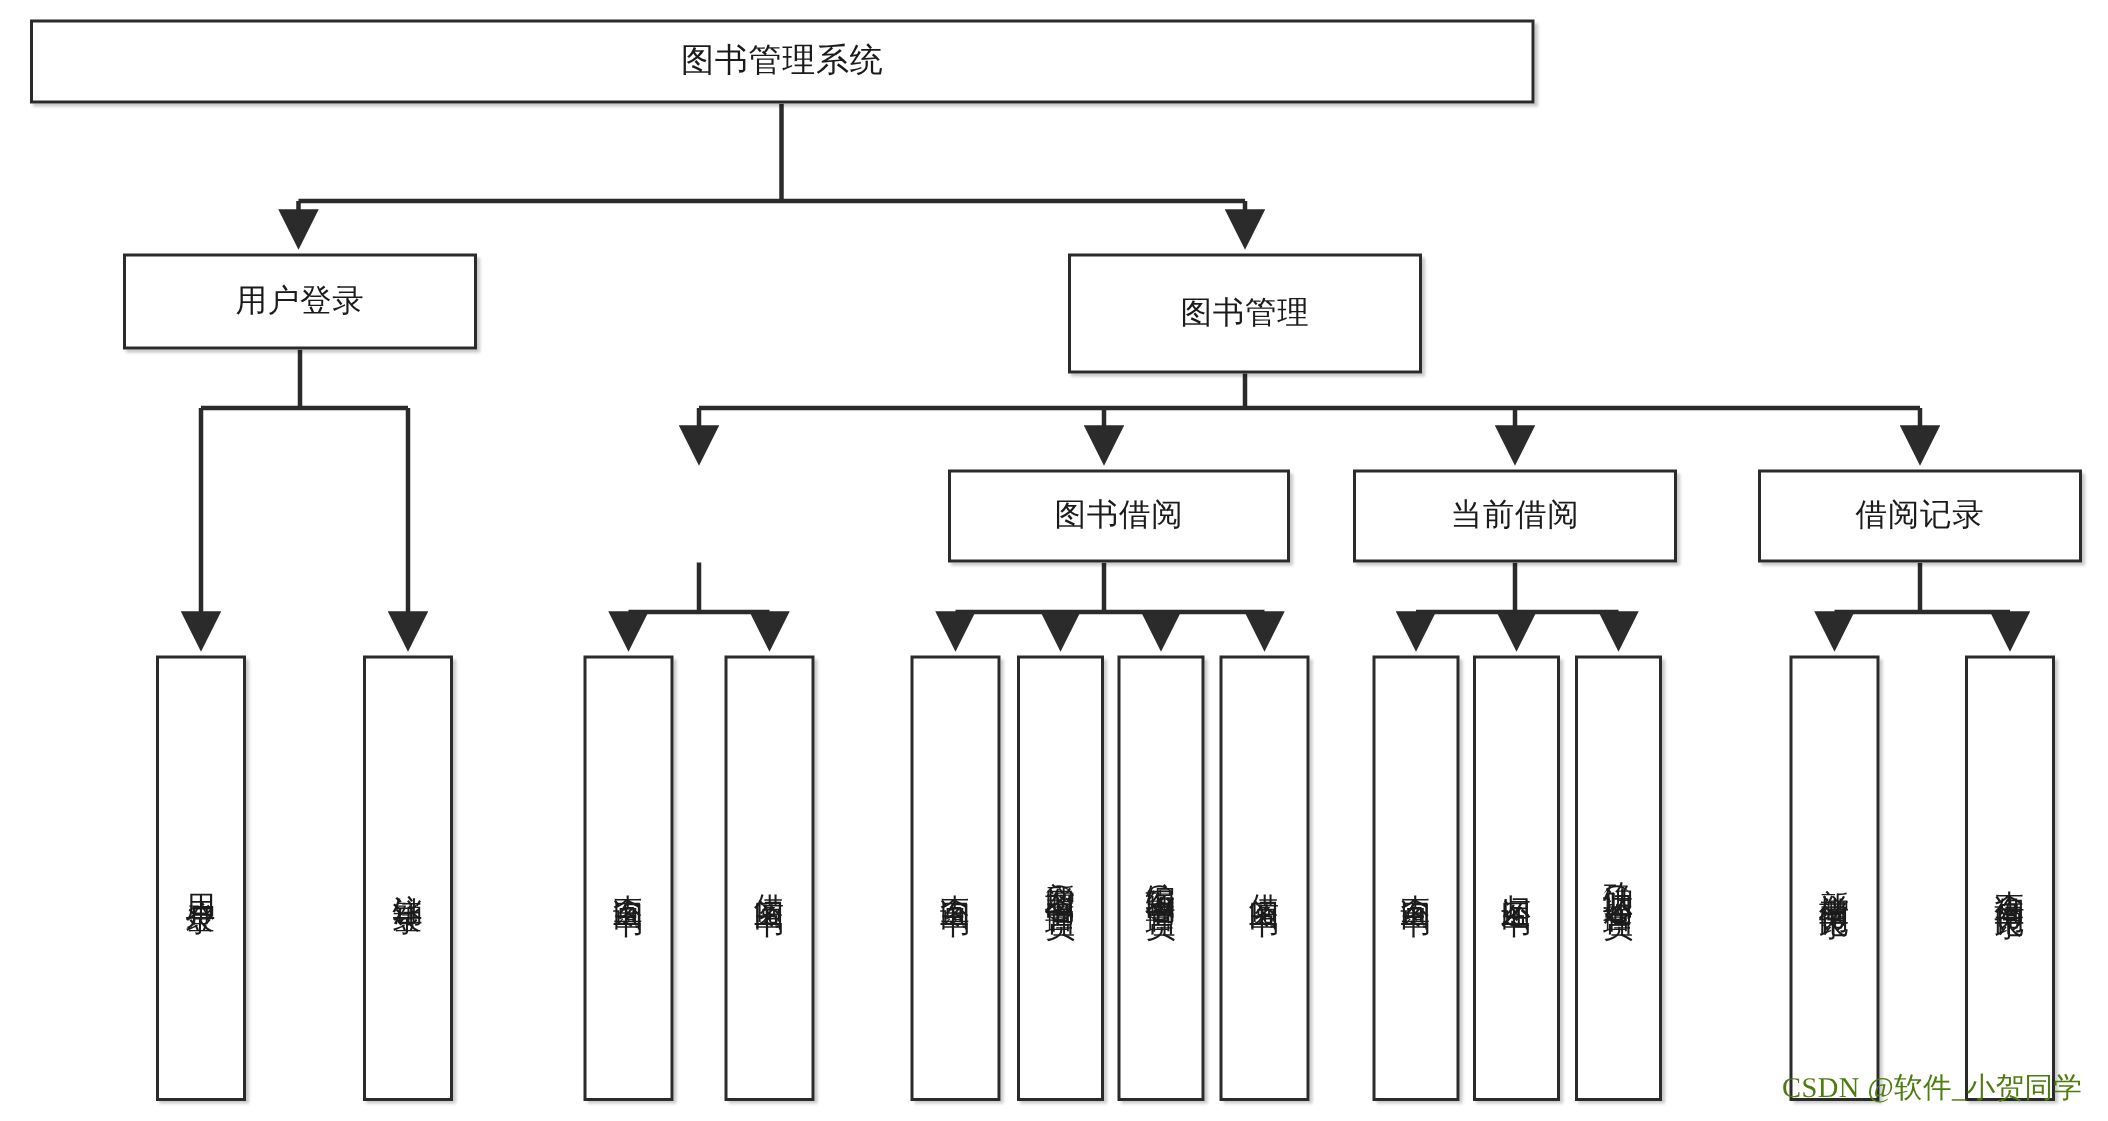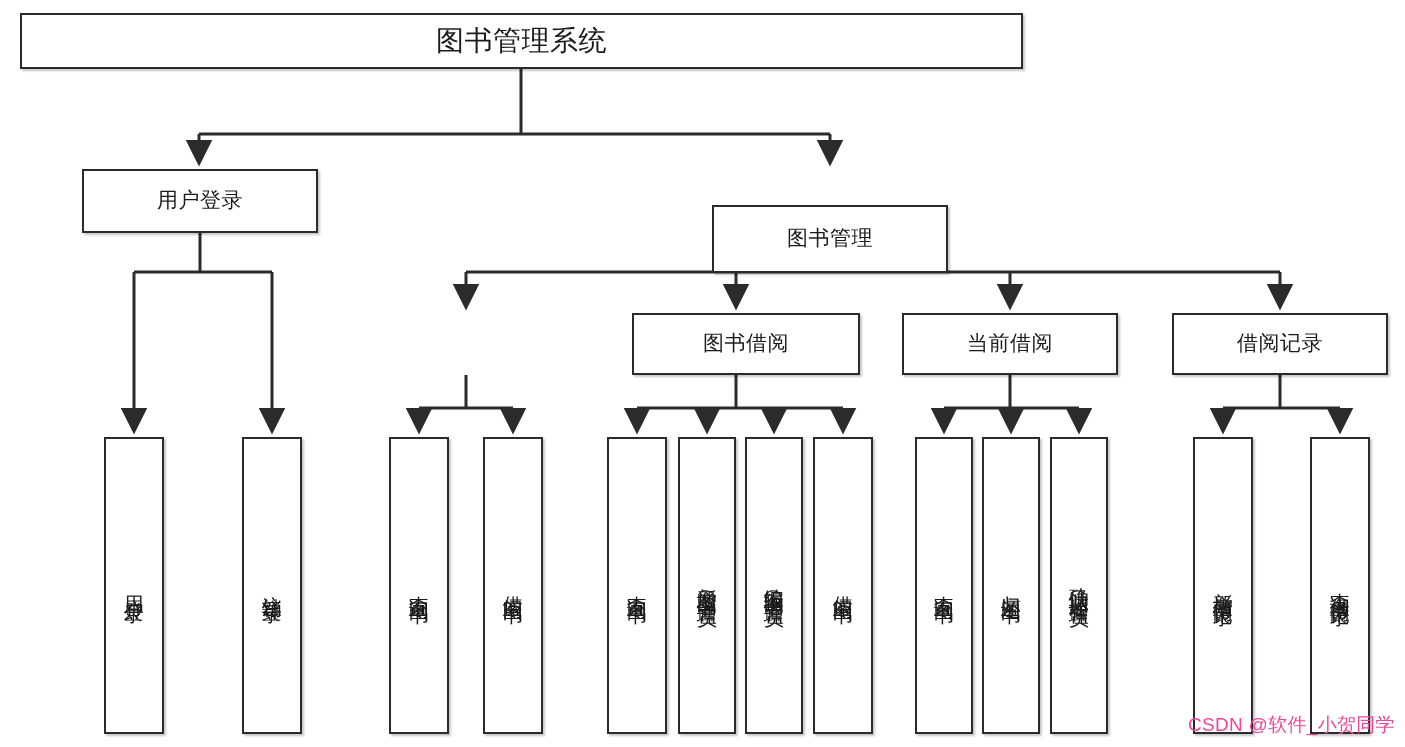--- a/index.html
+++ b/index.html
@@ -43,30 +43,30 @@
     white-space: nowrap;
     text-align: center;
   }
   .node.leaf .node-label {
     writing-mode: vertical-rl;
     text-orientation: upright;
     white-space: nowrap;
     letter-spacing: 3px;
     font-size: 20px;
   }
-  .node.root .node-label { font-size: 28px; }
+  .node.root .node-label { font-size: 22px; }
   .watermark {
     position: absolute;
     left: 1188px;
     top: 712px;
     font-size: 19px;
-    color: #ec4899;
+    color: #4d7c0f;
     white-space: nowrap;
     letter-spacing: 0.3px;
-    font-family: Liberation Sans, sans-serif;
+    font-family: Liberation Serif, serif;
   }
 </style>
 </head>
 <body>
 
 <div id="stage">
 
   <svg id="wires" viewBox="0 0 1405 747" xmlns="http://www.w3.org/2000/svg">
     <defs>
       <marker id="arrow" viewBox="0 0 12 12" refX="10" refY="6" markerWidth="9" markerHeight="9" orient="auto-start-reverse">
@@ -118,21 +118,21 @@
     </g>
   </svg>
 
   <div class="node root" style="left:20px; top:13px; width:1003px; height:56px;">
     <span class="node-label">图书管理系统</span>
   </div>
 
   <div class="node" style="left:82px; top:169px; width:236px; height:64px;">
     <span class="node-label">用户登录</span>
   </div>
-  <div class="node" style="left:712px; top:169px; width:236px; height:68px;margin-top:36px;">
+  <div class="node" style="left:712px; top:169px; width:236px; height:80px;">
     <span class="node-label">图书管理</span>
   </div>
 
   <div class="node" style="left:632px; top:313px; width:228px; height:62px;">
     <span class="node-label">图书借阅</span>
   </div>
   <div class="node" style="left:1172px; top:313px; width:216px; height:62px;">
     <span class="node-label">借阅记录</span>
   </div>
   <div class="node" style="left:902px; top:313px; width:216px; height:62px;">

